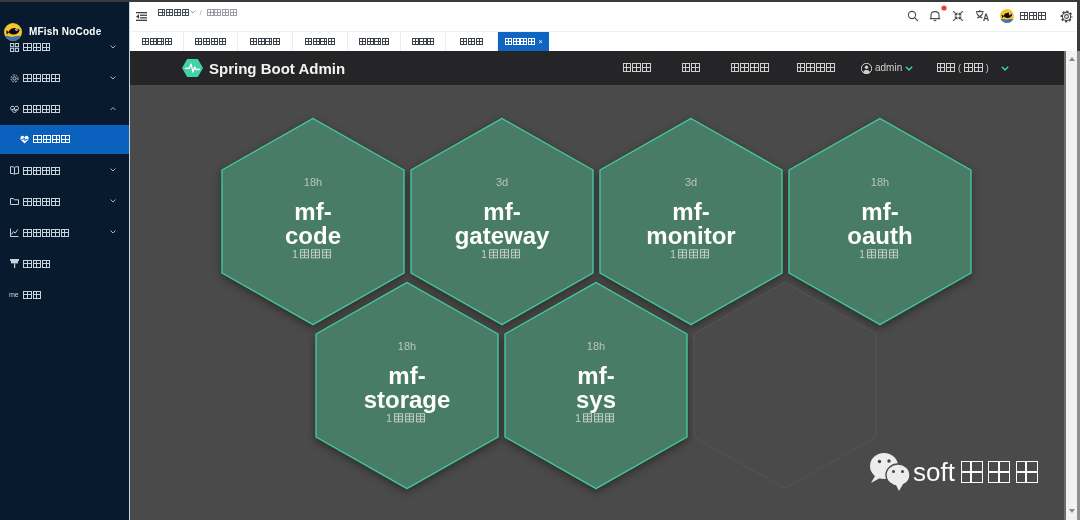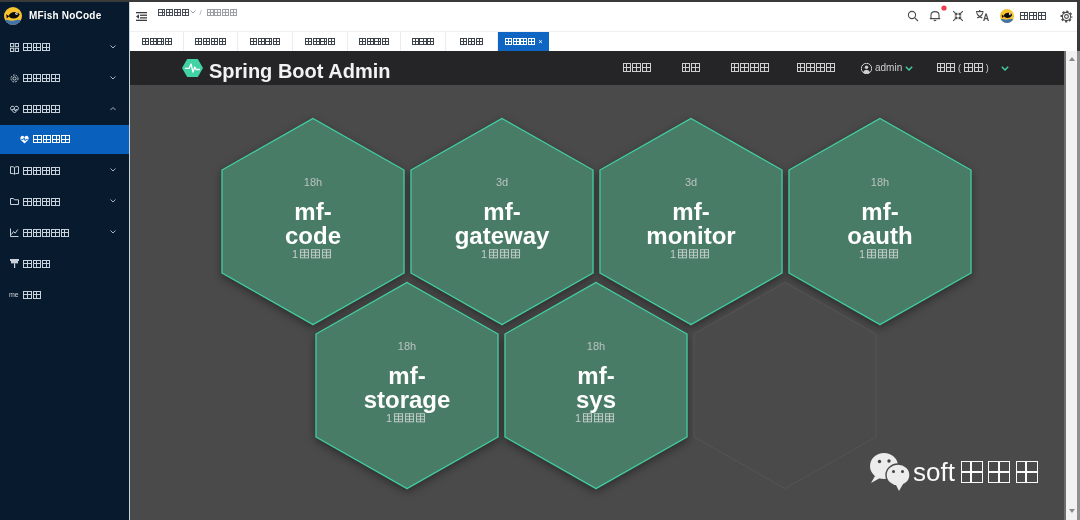--- a/index.html
+++ b/index.html
@@ -5,21 +5,21 @@
 *{margin:0;padding:0;box-sizing:border-box}
 html,body{width:1080px;height:520px;overflow:hidden}
 body{position:relative;font-family:"Liberation Sans",sans-serif;background:#fff}
 .abs{position:absolute}
 
 .g{display:inline-block;width:.88em;height:.86em;border:.07em solid;position:relative;vertical-align:-.07em;margin:0 .05em}
 .g::before{content:"";position:absolute;left:0;right:0;top:44%;height:.07em;background:currentColor}
 .g::after{content:"";position:absolute;top:0;bottom:0;left:42%;width:.075em;background:currentColor}
 
 #side{left:0;top:0;width:130px;height:520px;background:#081a2d;border-right:1px solid #c9d4de}
-#logo{left:0;top:0;width:129px;height:34px}
+#logo{left:0;top:16px;width:129px;height:34px}
 #logoTxt{left:29px;top:10px;font-size:10px;font-weight:bold;color:#fff;letter-spacing:.2px}
 .mi{position:absolute;left:0;width:129px;height:31px;color:#c9d2da;font-size:9.5px;line-height:31px}
 .mi .txt{position:absolute;left:23px;top:0}
 .mi.sub .txt{left:33px}
 .mi svg.ic{position:absolute;left:10px;top:11px}
 .mi.sub svg.ic{left:20px}
 .mi .chev{position:absolute;right:13px;top:13px}
 .mi.sel{background:#0960bd;color:#fff}
 
 #hdr{left:130px;top:0;width:950px;height:32px;background:#fff;border-bottom:1px solid #eef0f2}
@@ -27,21 +27,21 @@
 #crumb .dim{color:#9aa0a6}
 #crumb .b{color:#474e57}
 .hic{position:absolute;top:10px}
 
 #tabs{left:130px;top:32px;width:950px;height:19px;background:#fff}
 .tab{position:absolute;top:0;height:19px;border-right:1px solid #ececec;color:#3d434a;font-size:8px;text-align:center;line-height:19px}
 .tab.act{background:#0e65c2;color:#fff;border-right:none}
 .tabx{font-size:7px;margin-left:3px}
 
 #nav{left:130px;top:51px;width:934px;height:34px;background:#252527;color:#d8d8d8}
-#navTitle{position:absolute;left:79px;top:9px;font-size:20px;font-weight:bold;color:#f2f2f2}
+#navTitle{position:absolute;left:79px;top:9px;font-size:15px;font-weight:bold;color:#f2f2f2}
 .nv{position:absolute;top:0;height:22px;line-height:34px;font-size:10px;color:#cfcfcf}
 
 #content{left:130px;top:85px;width:934px;height:435px;background:#4a4a4b}
 
 #sline{left:1064px;top:51px;width:2px;height:469px;background:#6e6e6e}
 #strack{left:1066px;top:51px;width:11px;height:469px;background:#f1f1f1}
 #redge1{left:1077px;top:0px;width:3px;height:51px;background:#3a3a3a}
 #redge2{left:1077px;top:51px;width:3px;height:469px;background:#8f8f8f}
 #topline{left:0;top:0;width:1080px;height:2px;background:#3a3a3a}
 </style>

